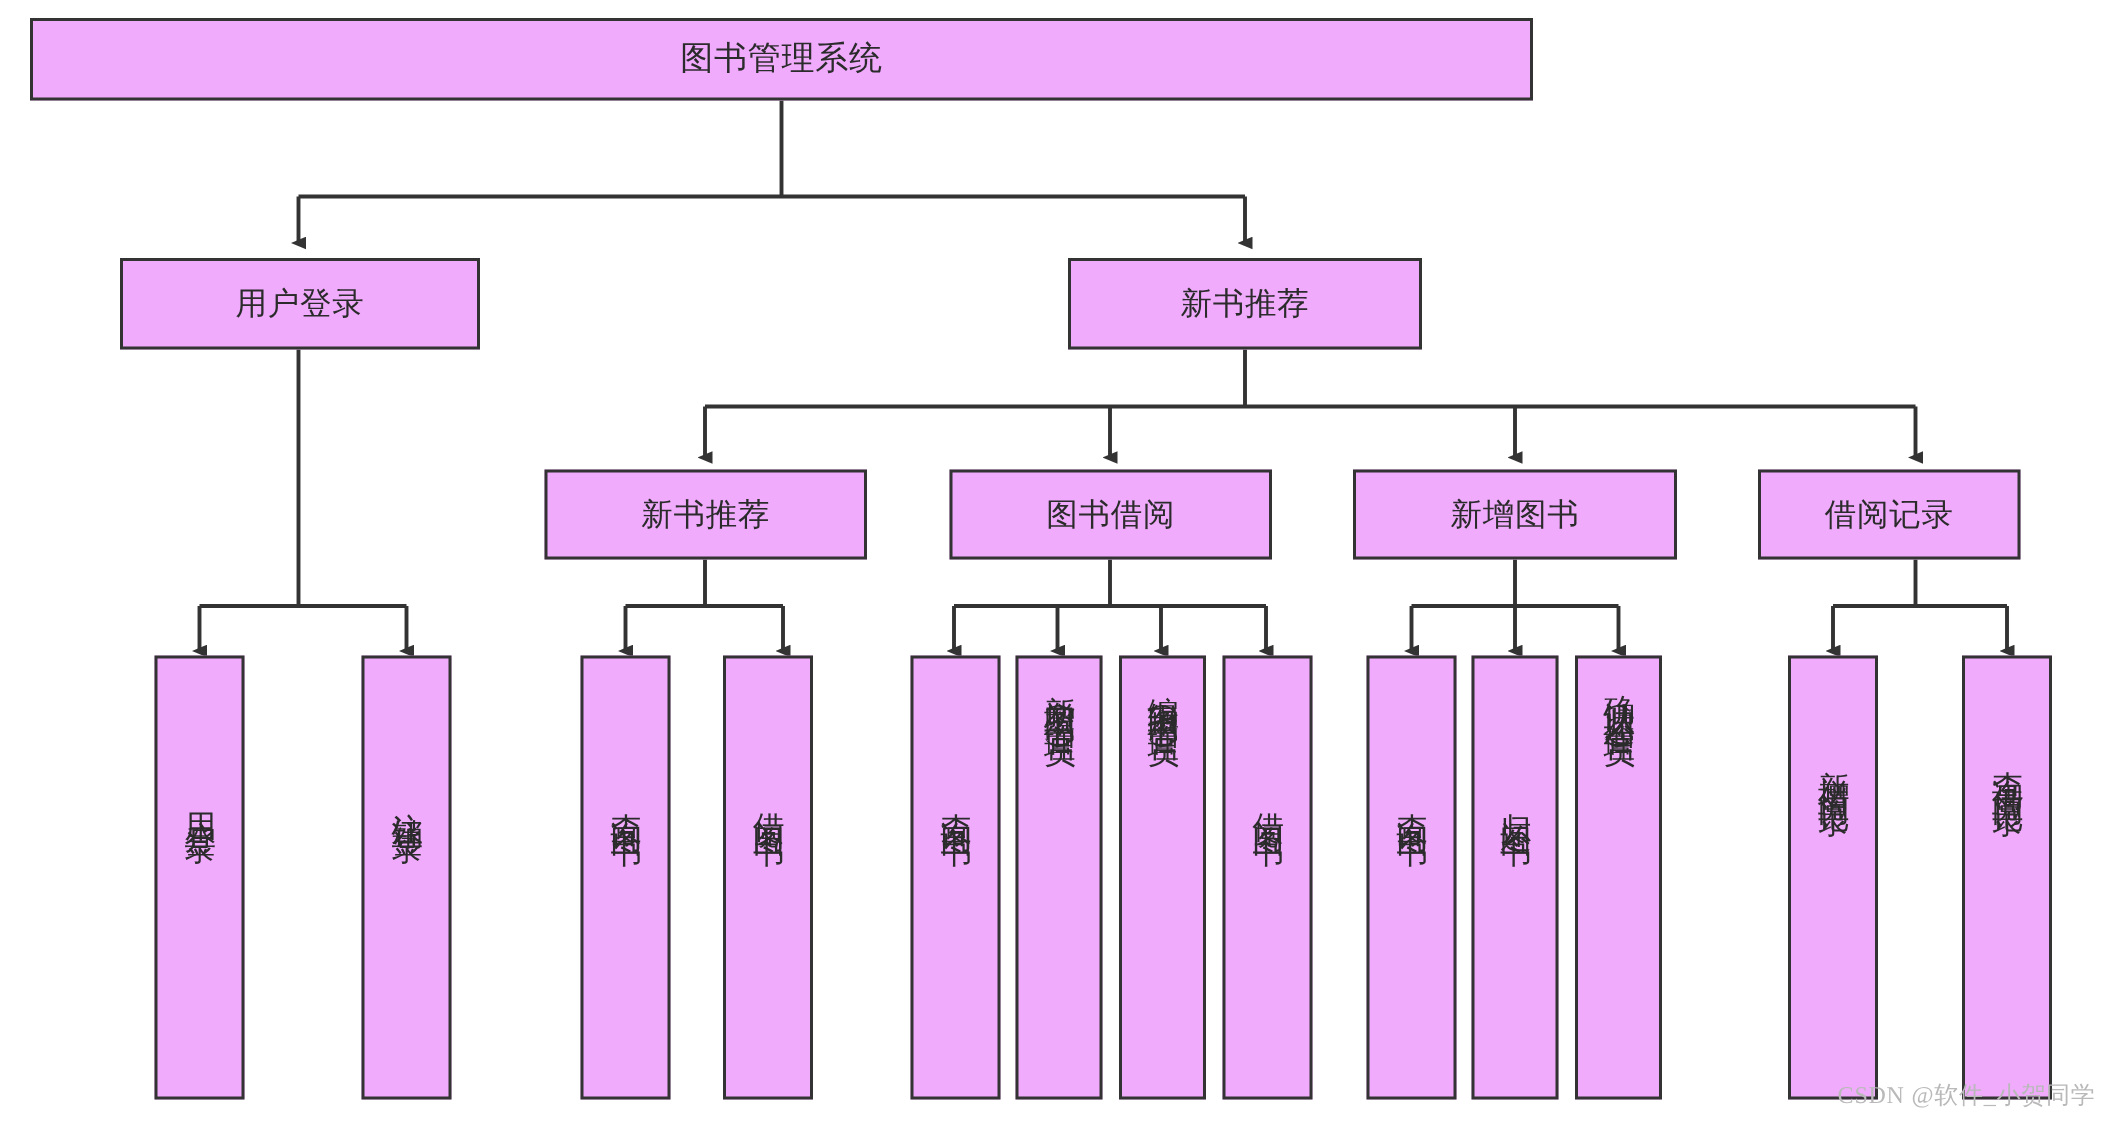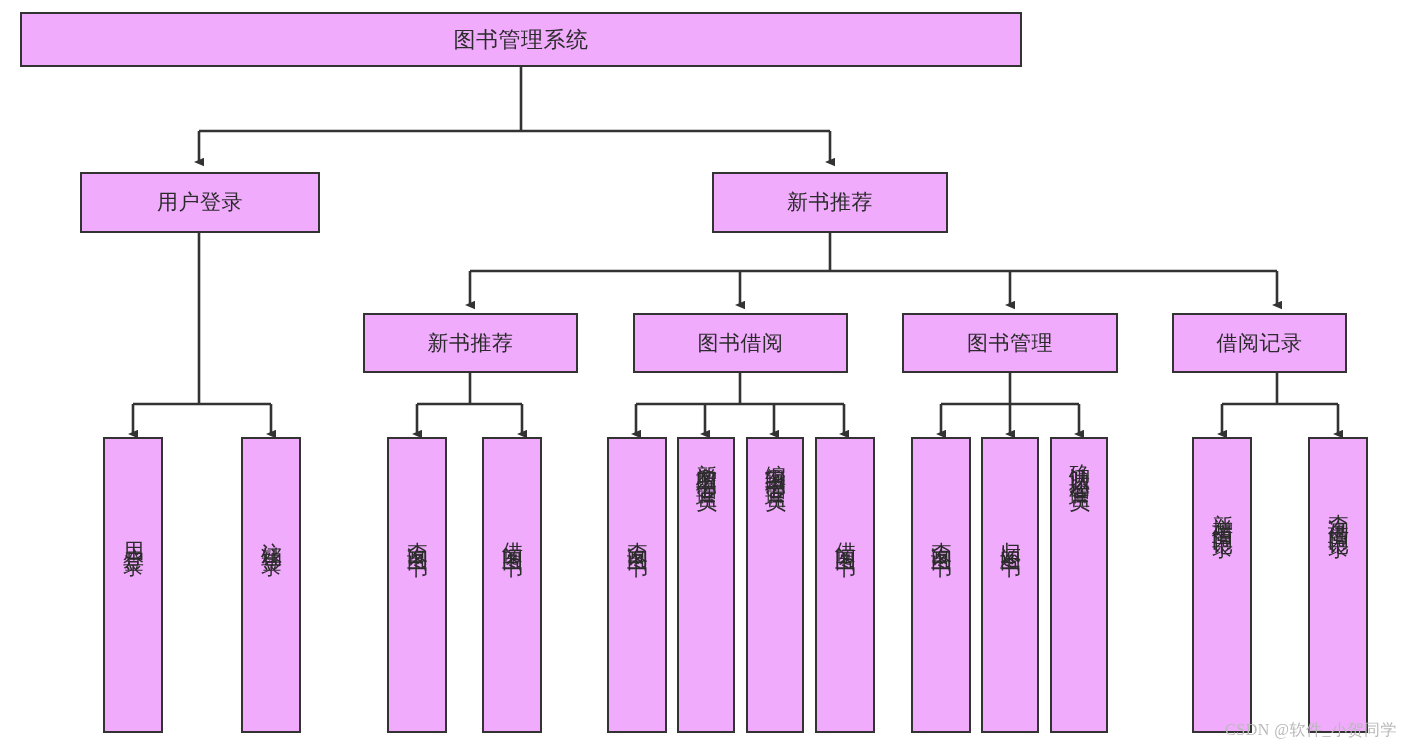--- a/index.html
+++ b/index.html
@@ -155,21 +155,21 @@
 
   <div class="node horizontal" style="left:363px; top:313px; width:215px; height:60px;">
     <span class="node-label">新书推荐</span>
   </div>
 
   <div class="node horizontal" style="left:633px; top:313px; width:215px; height:60px;">
     <span class="node-label">图书借阅</span>
   </div>
 
   <div class="node horizontal" style="left:902px; top:313px; width:216px; height:60px;">
-    <span class="node-label">图书管理</span>
+    <span class="node-label">新增图书</span>
   </div>
 
   <div class="node horizontal" style="left:1172px; top:313px; width:175px; height:60px;">
     <span class="node-label">借阅记录</span>
   </div>
 
   <div class="node vertical low-text" style="left:103px; top:437px; width:60px; height:296px;">
     <span class="node-label">用户登录</span>
   </div>
 

